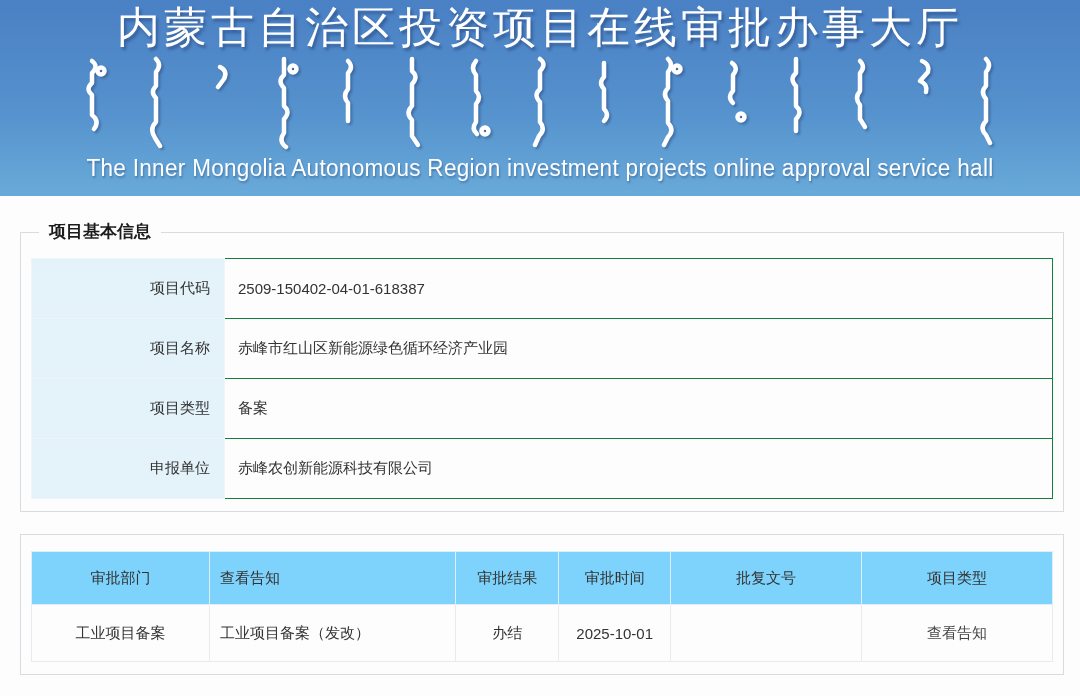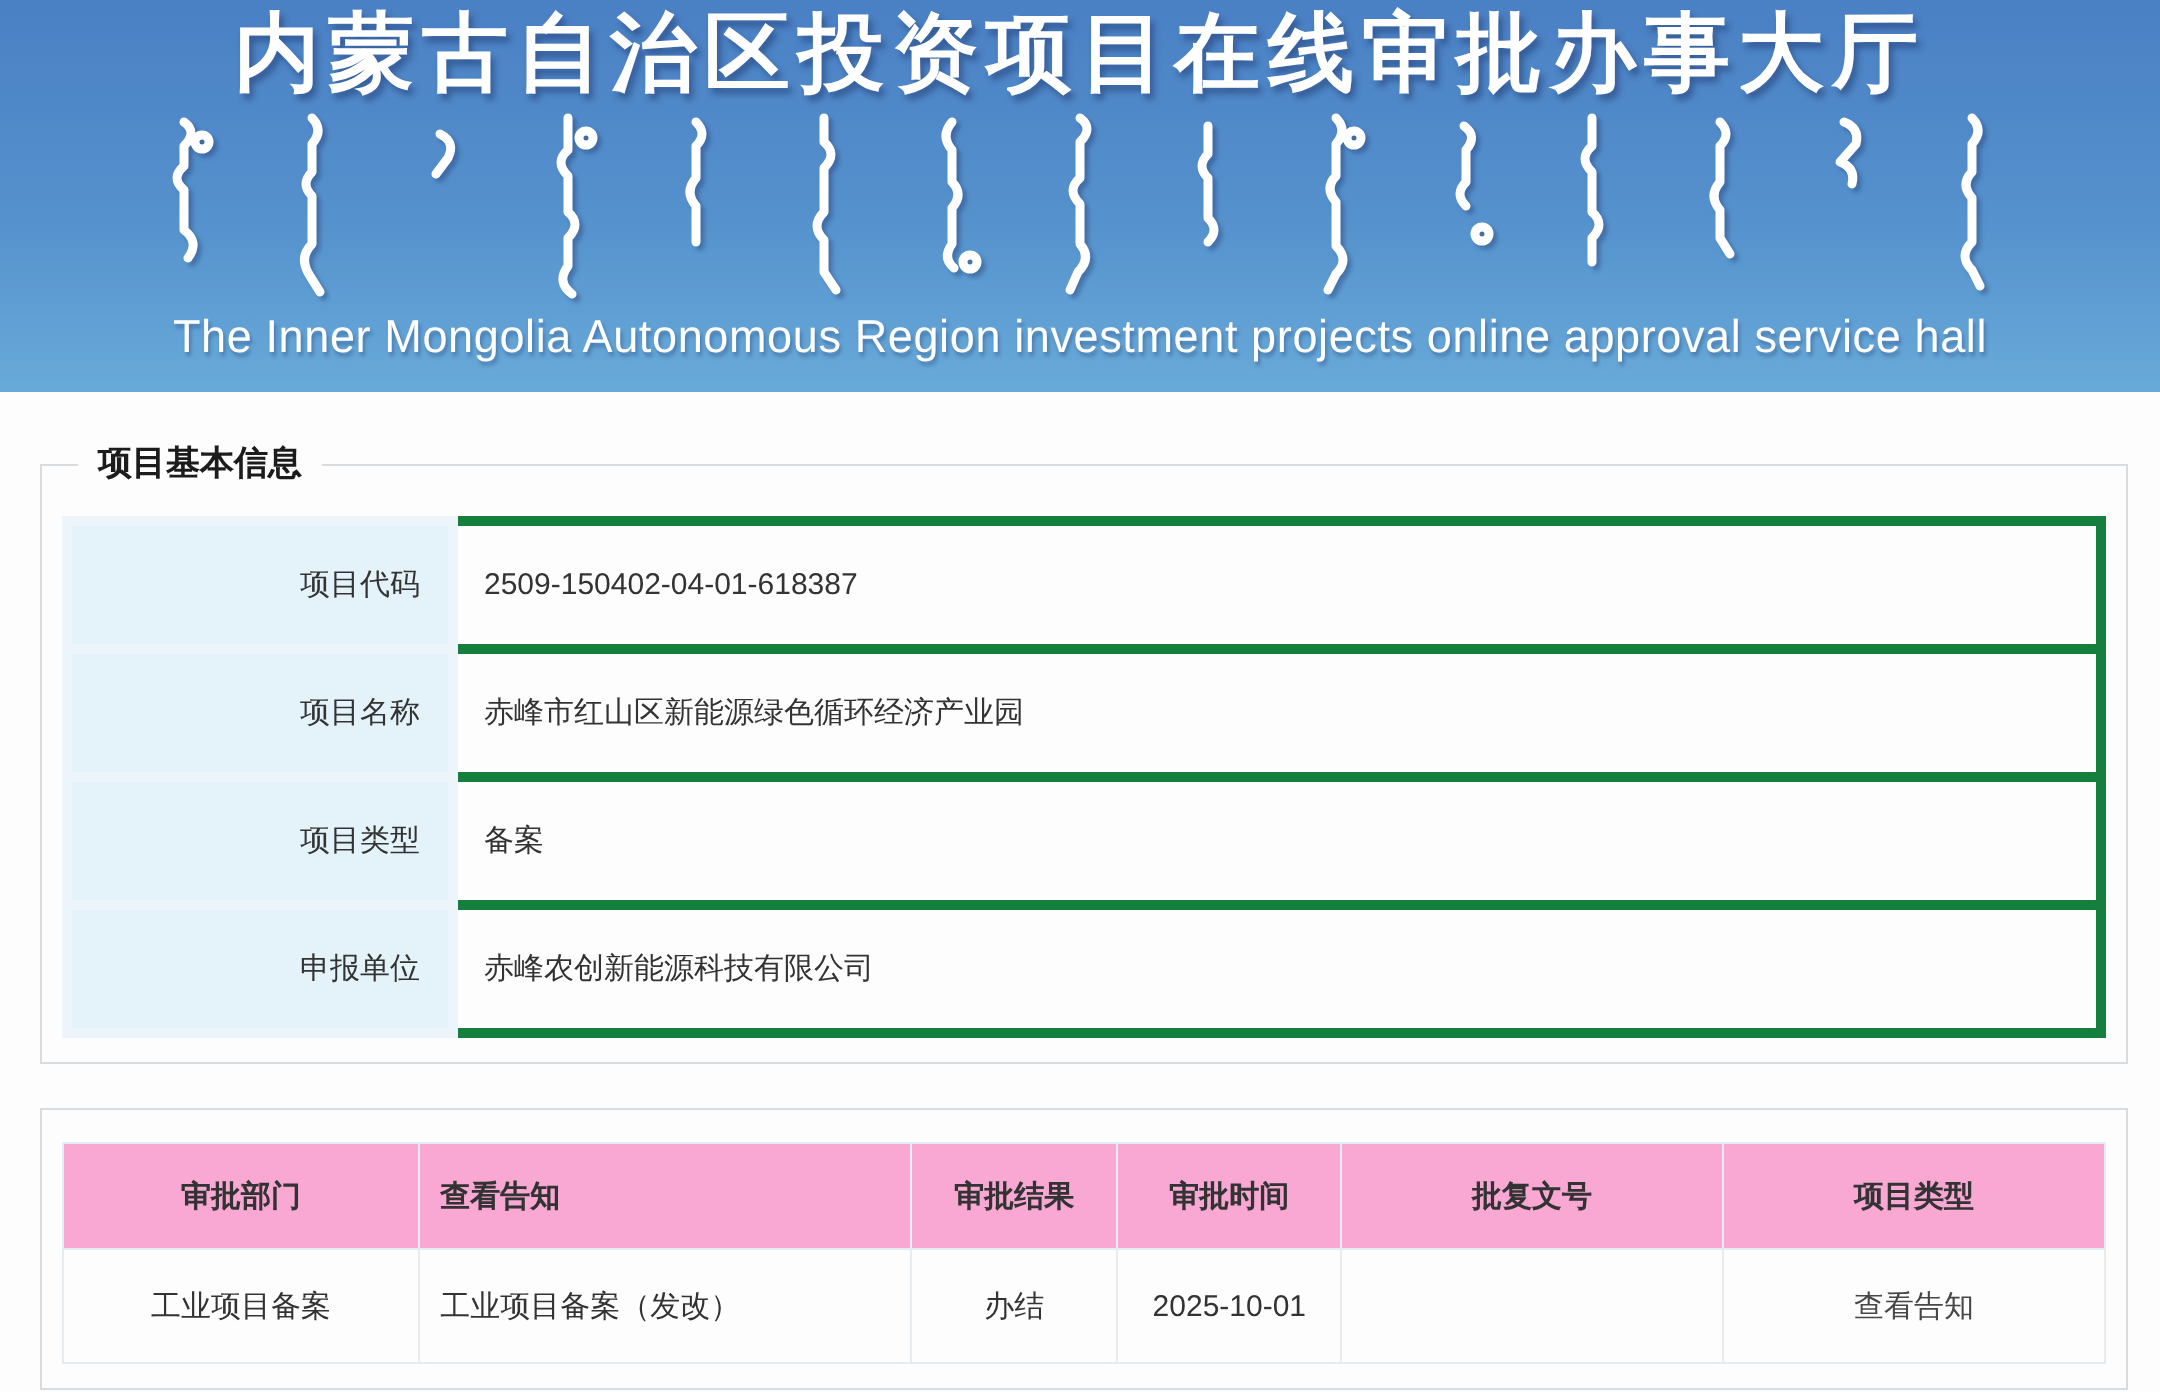--- a/index.html
+++ b/index.html
@@ -12,21 +12,21 @@
   }
 
   
   .banner {
     height: 196px;
     background: linear-gradient(180deg, #4a80c4 0%, #5591cd 55%, #68aad9 100%);
     text-align: center;
     overflow: hidden;
   }
   .banner-title {
-    font-size: 43px; font-weight: 700; color: #ffffff;
+    font-size: 43px; font-weight: 400; color: #ffffff;
     letter-spacing: 4px; line-height: 52px; padding-top: 1px;
     text-shadow: 2px 3px 3px rgba(25, 45, 95, 0.45);
     white-space: nowrap;
   }
   .banner-mongolian { height: 96px; margin-top: 2px; }
   .banner-mongolian svg { display: block; margin: 0 auto; filter: drop-shadow(2px 2px 1px rgba(25,45,95,0.35)); }
   .banner-subtitle {
     font-size: 23px; color: #ffffff; line-height: 30px;
     letter-spacing: 0.3px; margin-top: 2px;
     text-shadow: 1px 2px 2px rgba(25, 45, 95, 0.35);
@@ -43,32 +43,32 @@
     background: #fdfdfe;
   }
   fieldset.panel legend {
     font-size: 17px; font-weight: 700; color: #1c1c1c;
     padding: 0 10px; margin-left: 8px; line-height: 20px;
   }
 
   table { width: 100%; border-collapse: collapse; font-size: 15px; }
 
   
-  .kv-table td { border: 5px solid #15803d; }
+  .kv-table td { border: 1px solid #15803d; }
   .kv-table .k {
     width: 193px; background: #e4f2fa; text-align: right;
     padding: 20px 14px 20px 0; color: #333;
     border-color: #eef5fa;
   }
   .kv-table .v { padding: 20px 0 20px 13px; background: #fdfdfe; }
 
   
   .grid-table th, .grid-table td { border: 1px solid #e6ebef; }
   .grid-table th {
-    background: #f9a8d4; font-weight: 700; color: #333;
+    background: #7dd3fc; font-weight: 400; color: #333;
     height: 53px; text-align: center; border-color: #e2eef6;
   }
   .grid-table td { height: 57px; text-align: center; background: #fdfdfe; }
   .grid-table .col-item-cell { text-align: left; padding-left: 10px; }
   .view-link { color: #474747; cursor: pointer; }
 </style>
 </head>
 <body>
 
 <div class="banner">

